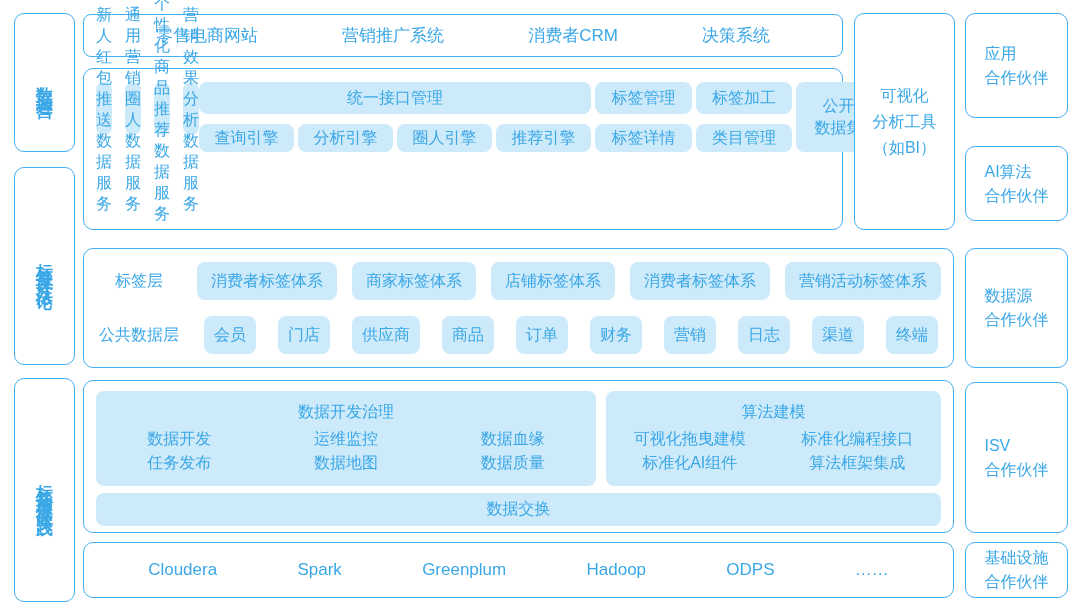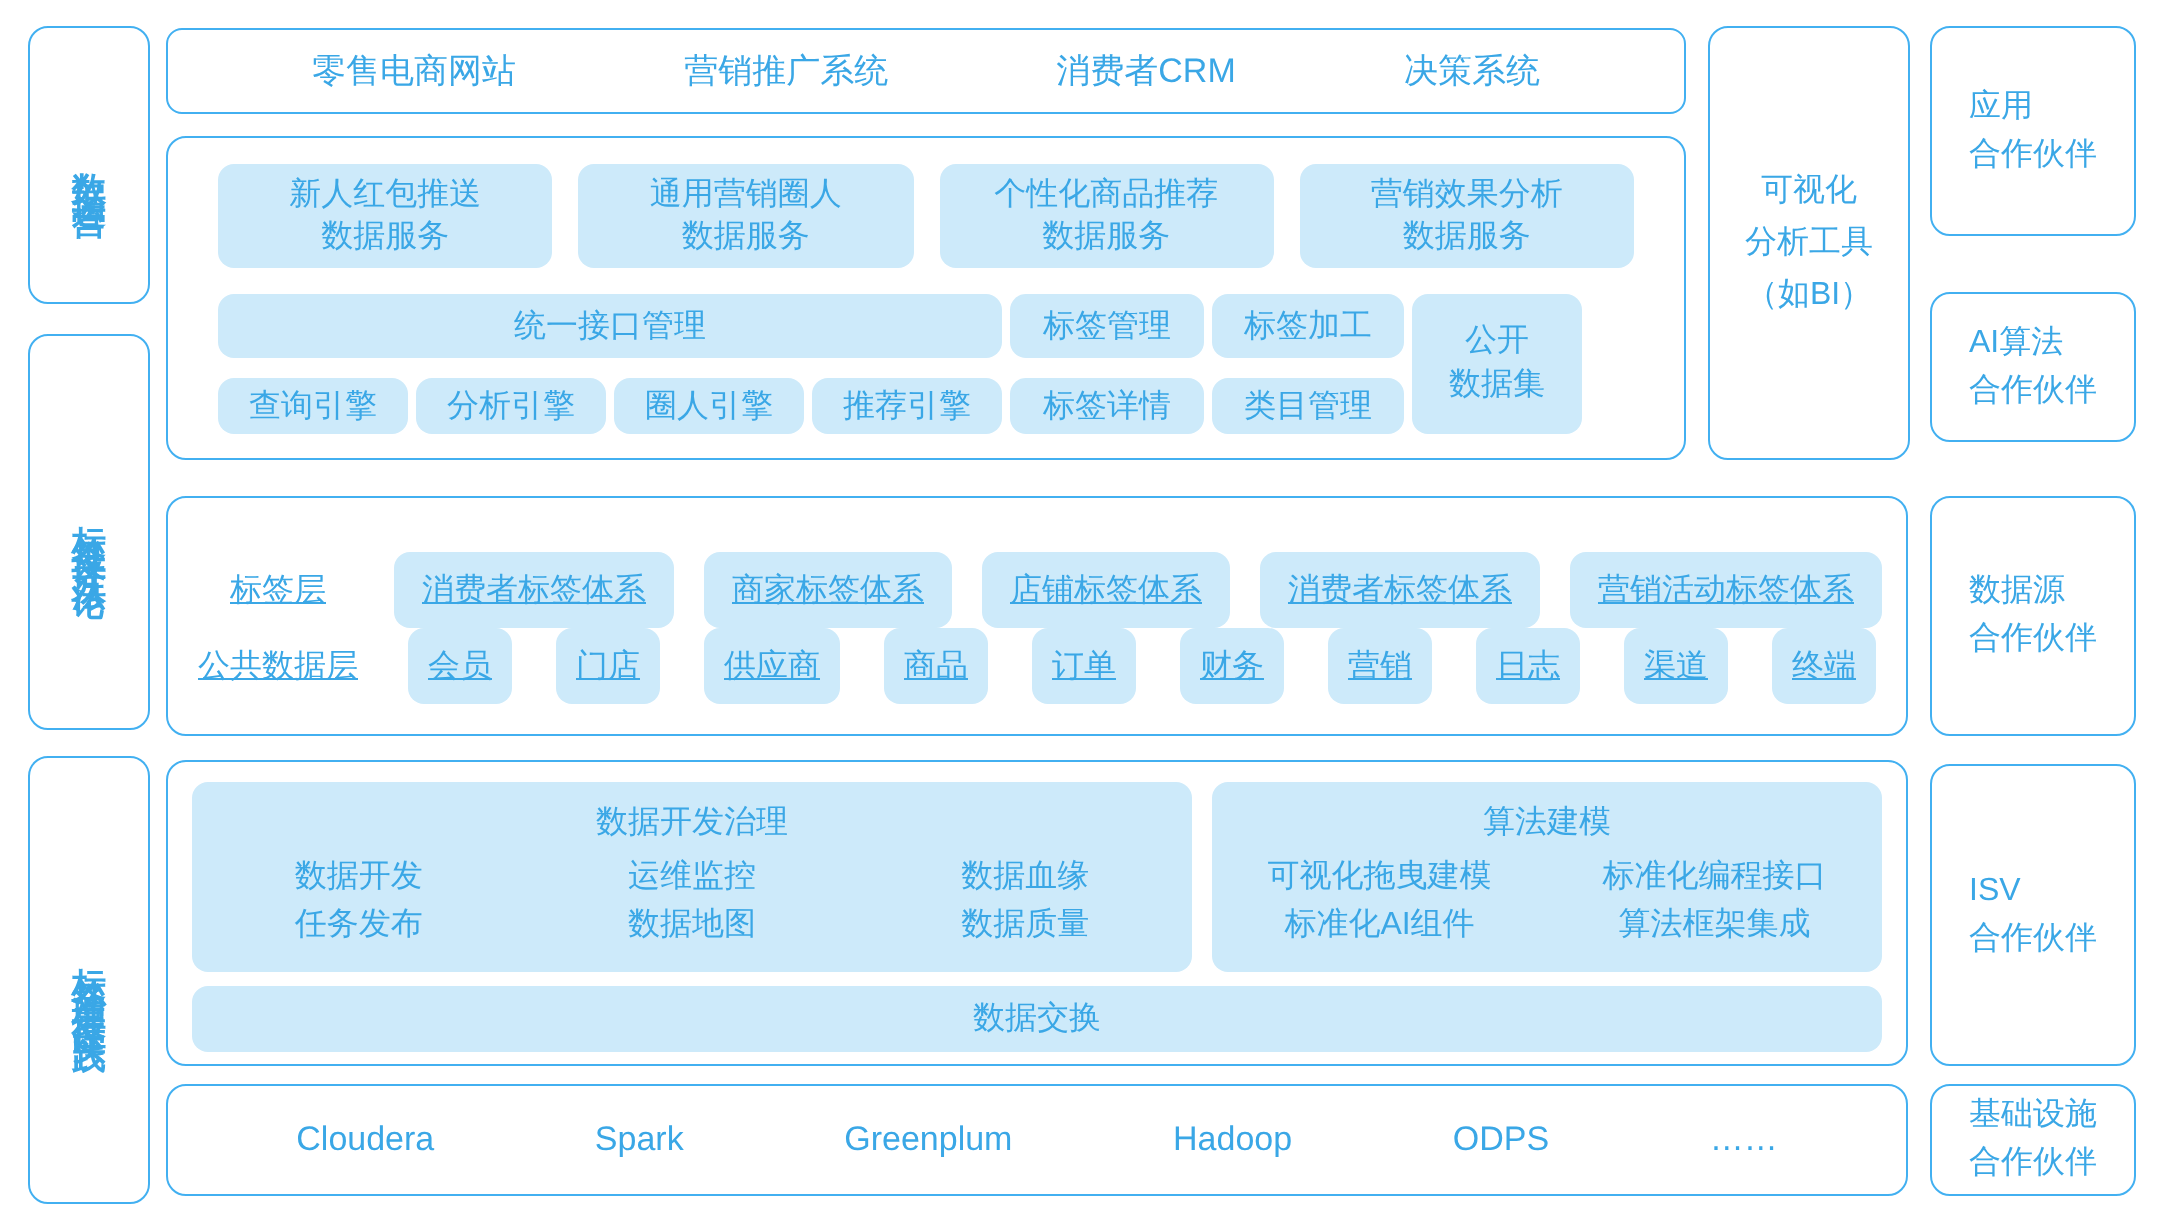--- a/index.html
+++ b/index.html
@@ -34,35 +34,35 @@
   .s1{top:167px;height:198px}
   .s2{top:378px;height:224px}
 
   
   .apps{left:83px;top:14px;width:760px;height:43px;border-radius:8px;
     display:flex;align-items:center;justify-content:space-around;
     font-size:17px;padding:0 30px;}
 
   
   .layer2{left:83px;top:68px;width:760px;height:162px;
-    padding:13px 25px 12px;display:flex;flex-direction:column;}
+    padding:13px 12px 12px;display:flex;}
   .svcrow{display:flex;gap:13px;height:53px;margin-bottom:13px;}
   .svc{flex:1;font-size:16px;line-height:21px;}
   .r2grid{display:grid;
     grid-template-columns:95px 95px 95px 95px 97px 96px 85px;
     grid-template-rows:32px 28px;gap:10px 4px;font-size:16px;}
   .unified{grid-column:1/5;grid-row:1;}
   .tagmgmt{grid-column:5;grid-row:1;}
   .tagproc{grid-column:6;grid-row:1;}
   .opendata{grid-column:7;grid-row:1/3;font-size:16px;line-height:22px;}
   .engine{grid-row:2;}
 
   
   .layer3{left:83px;top:248px;width:871px;height:120px;
-    padding:27px 12px;display:flex;flex-direction:column;justify-content:space-between;text-decoration:underline;}
+    padding:13px 12px;display:flex;flex-direction:column;justify-content:space-between;}
   .tagrow{display:flex;align-items:center;}
   .rowA{gap:15px;}
   .rowB{gap:22px;}
   .rowlabel{width:86px;flex:none;text-align:center;font-size:16px;}
   .tagchip{height:38px;font-size:16px;padding:0 14px;}
   .datachip{height:38px;font-size:16px;padding:0 10px;}
 
   
   .layer4{left:83px;top:380px;width:871px;height:153px;padding:10px 12px 24px;}
   .subrow{display:flex;gap:10px;height:95px;margin-bottom:7px;}

